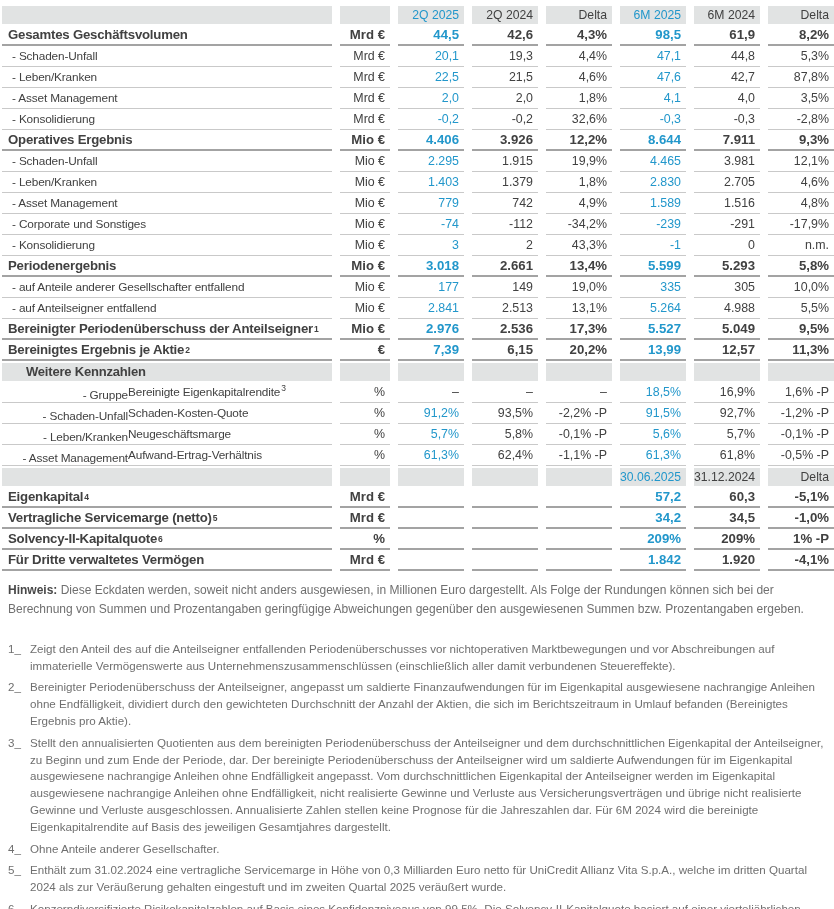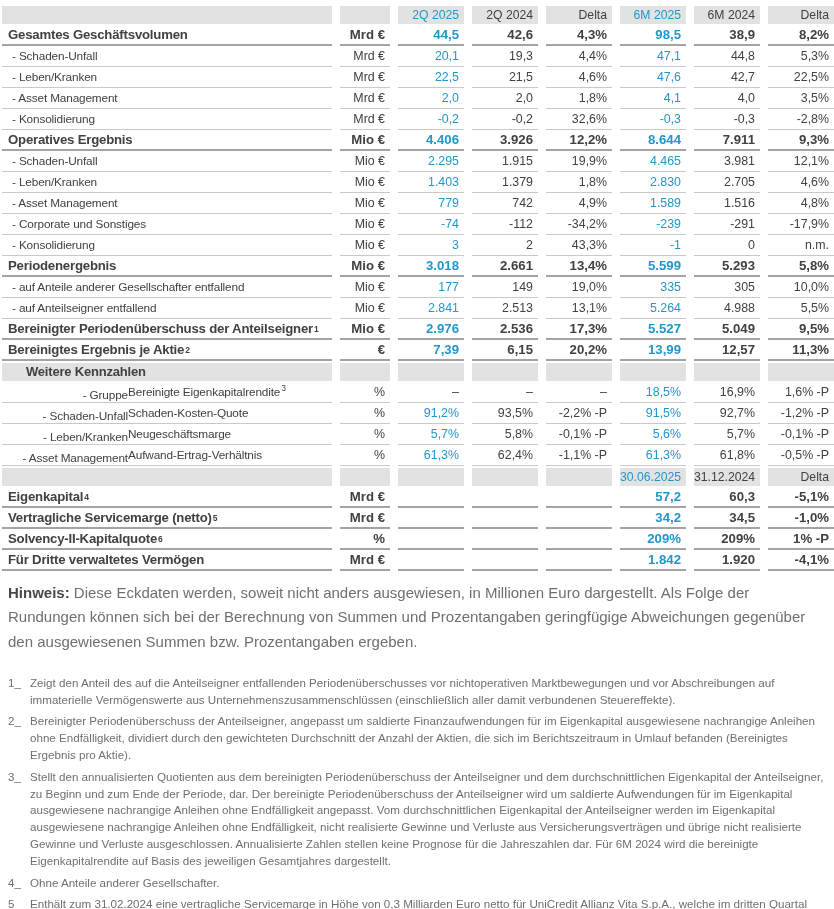--- a/index.html
+++ b/index.html
@@ -47,21 +47,21 @@
   .b .c{border-bottom:2px solid var(--lineStrong);}
   
   .hc{
     background:var(--hbg);border-bottom:none !important;
     margin:1.5px 0;display:flex;align-items:center;justify-content:flex-end;
     padding-right:5px;font-size:12.2px;white-space:nowrap;overflow:hidden;
   }
   .hc.label{justify-content:flex-start;padding-left:24px;}
   .bar .hc.label{font-weight:bold;font-size:13px;}
   
-  .note{margin:10px 6px 0 8px;font-size:15px;line-height:1.62;color:var(--gray);}
+  .note{margin:10px 6px 0 8px;font-size:12px;line-height:1.62;color:var(--gray);}
   .note b{color:#484848;}
   .footnotes{margin:21px 6px 0 8px;}
   .fn{position:relative;padding-left:22px;font-size:11.6px;line-height:1.45;color:var(--gray);margin-bottom:5px;}
   .fn .mark{position:absolute;left:0;top:0;}
 </style>
 </head>
 <body>
 
 <div class="page">
   <div class="table">
@@ -75,42 +75,42 @@
         <div class="hc">6M 2024</div>
         <div class="hc">Delta</div>
       </div>
       <div class="row b">
         <div class="c label">Gesamtes Geschäftsvolumen</div>
         <div class="c num unit">Mrd €</div>
         <div class="c num blue">44,5</div>
         <div class="c num">42,6</div>
         <div class="c num">4,3%</div>
         <div class="c num blue">98,5</div>
-        <div class="c num">38,9</div>
+        <div class="c num">61,9</div>
         <div class="c num">8,2%</div>
       </div>
       <div class="row s">
         <div class="c label">- Schaden-Unfall</div>
         <div class="c num unit">Mrd €</div>
         <div class="c num blue">20,1</div>
         <div class="c num">19,3</div>
         <div class="c num">4,4%</div>
         <div class="c num blue">47,1</div>
         <div class="c num">44,8</div>
         <div class="c num">5,3%</div>
       </div>
       <div class="row s">
         <div class="c label">- Leben/Kranken</div>
         <div class="c num unit">Mrd €</div>
         <div class="c num blue">22,5</div>
         <div class="c num">21,5</div>
         <div class="c num">4,6%</div>
         <div class="c num blue">47,6</div>
         <div class="c num">42,7</div>
-        <div class="c num">22,5%</div>
+        <div class="c num">87,8%</div>
       </div>
       <div class="row s">
         <div class="c label">- Asset Management</div>
         <div class="c num unit">Mrd €</div>
         <div class="c num blue">2,0</div>
         <div class="c num">2,0</div>
         <div class="c num">1,8%</div>
         <div class="c num blue">4,1</div>
         <div class="c num">4,0</div>
         <div class="c num">3,5%</div>

